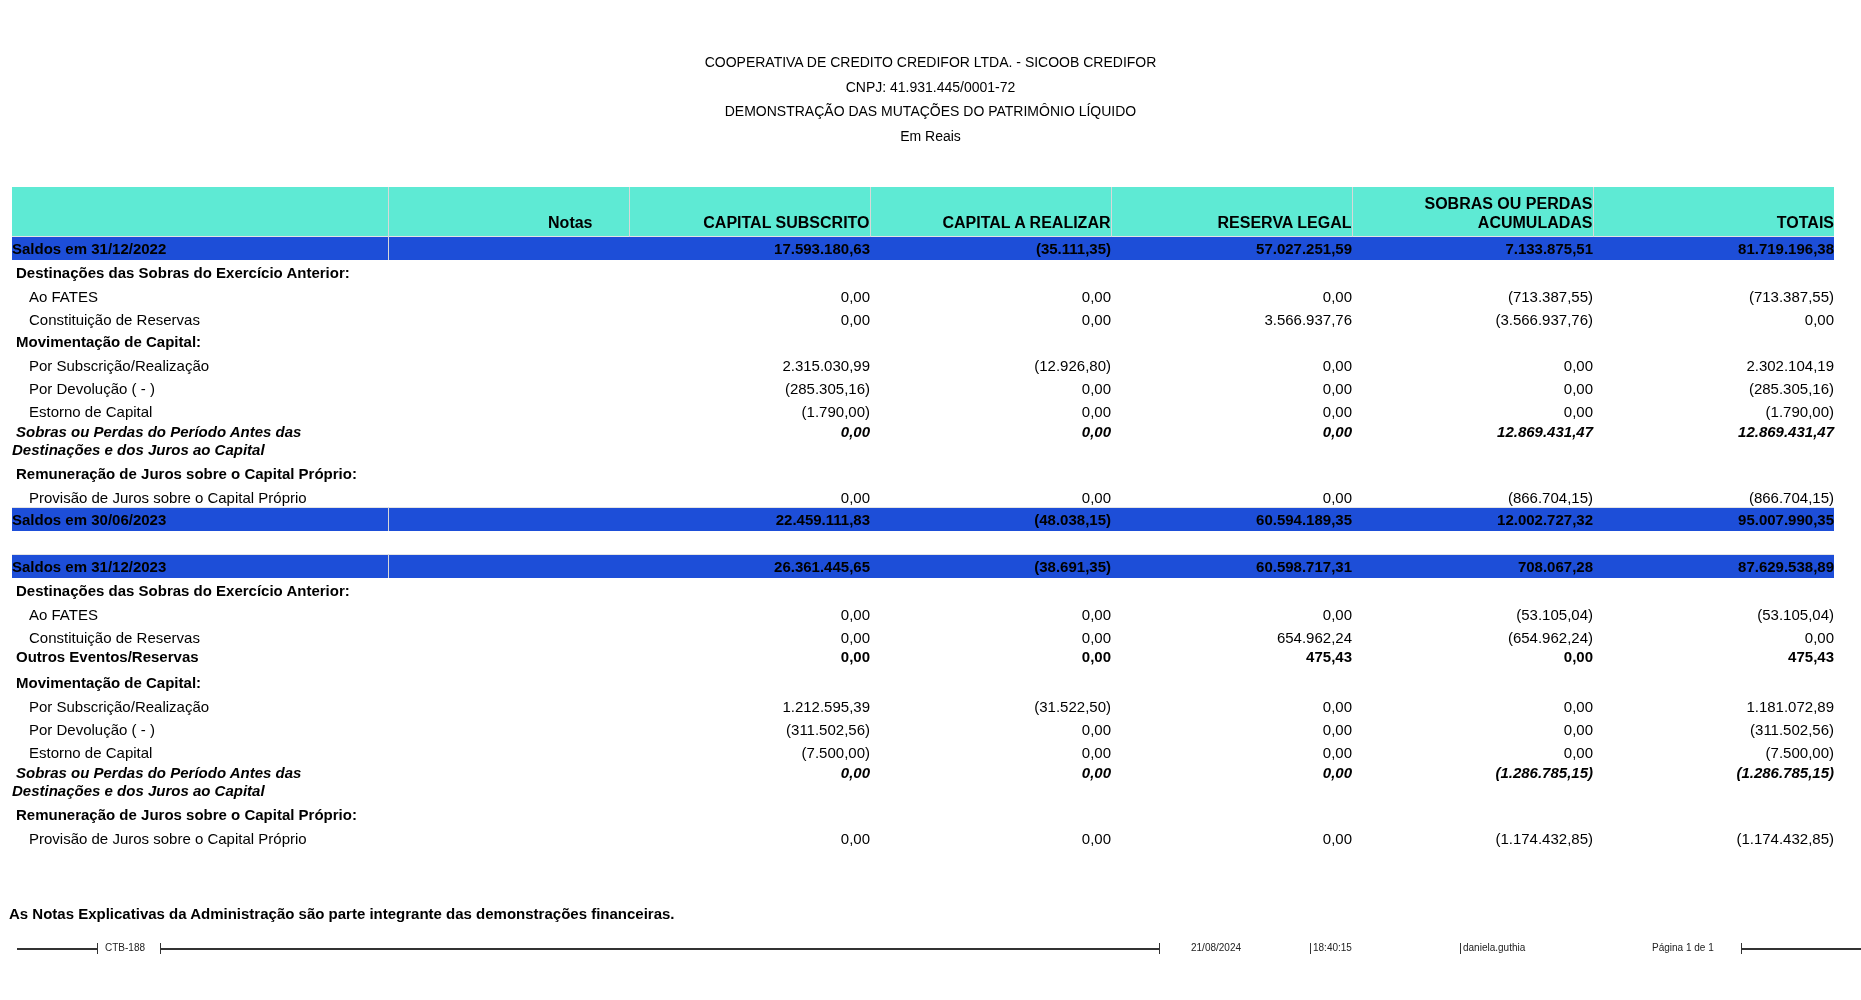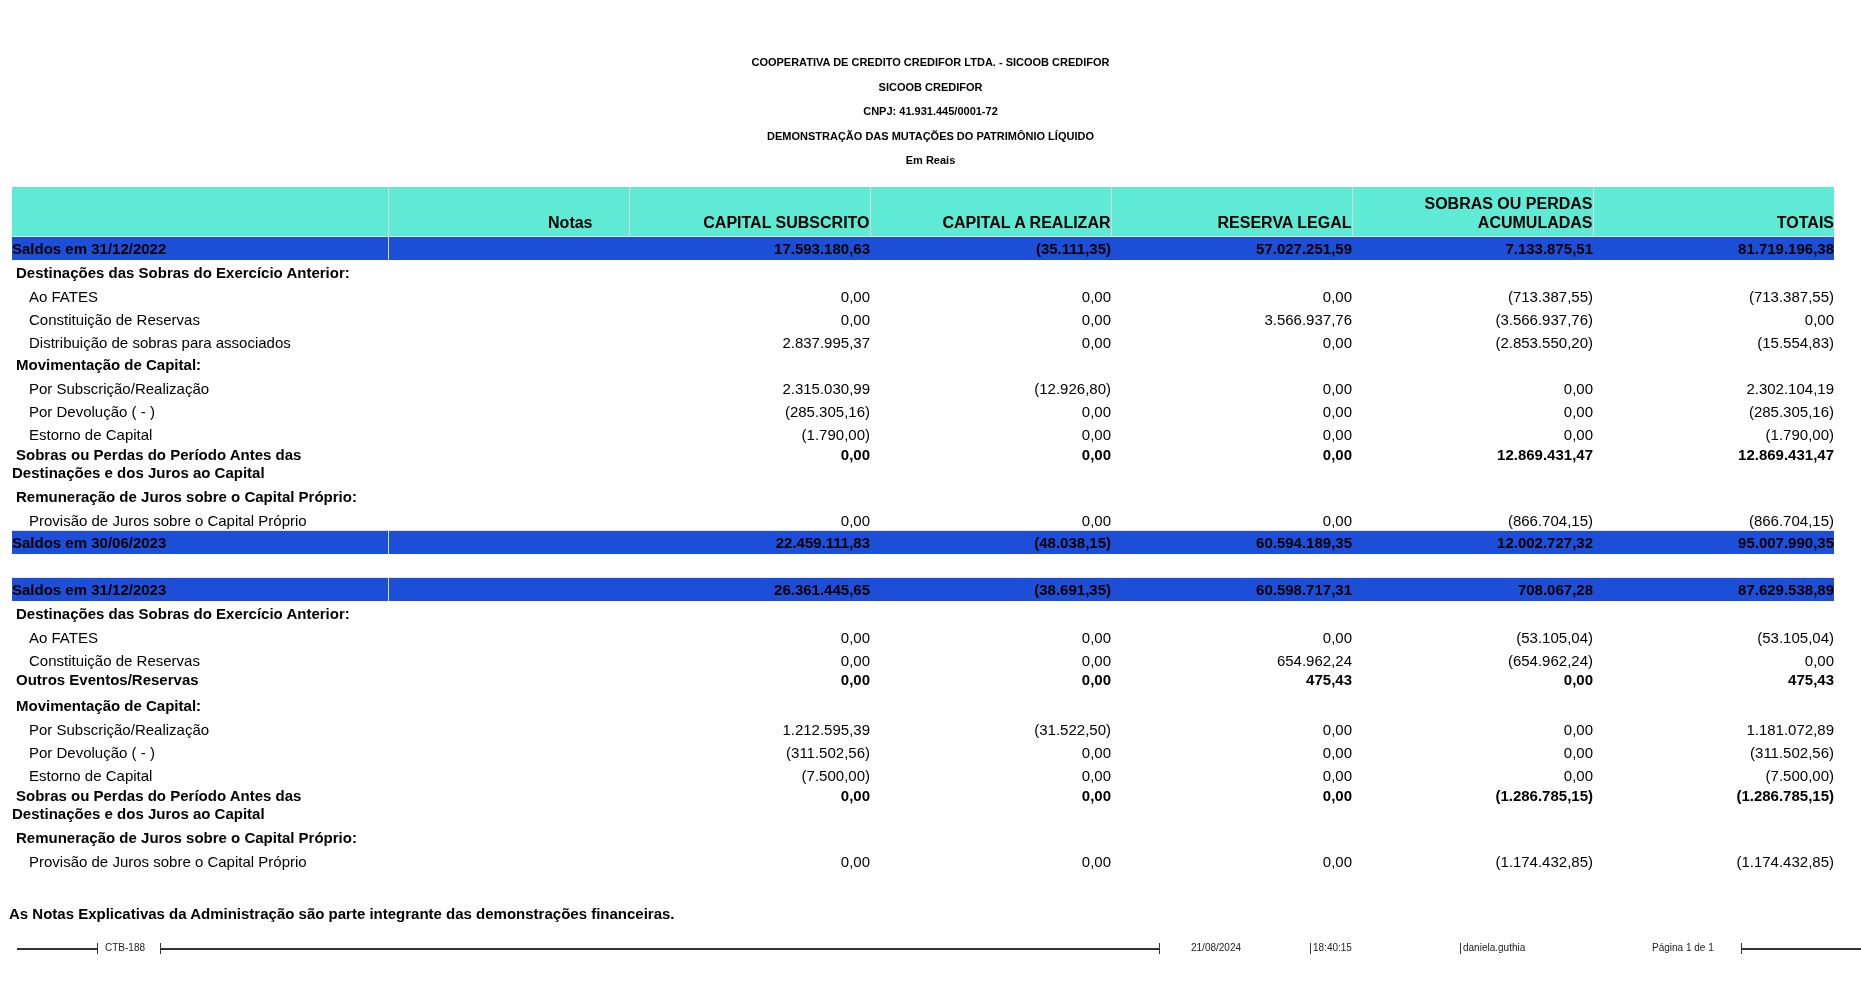--- a/index.html
+++ b/index.html
@@ -1,21 +1,21 @@
 <!DOCTYPE html>
 <html><head>
 <meta charset="utf-8">
 <style>
   html, body { margin: 0; padding: 0; background: #ffffff; }
   body {
     width: 1861px; height: 1000px; position: relative; overflow: hidden;
     font-family: "Liberation Sans", sans-serif; color: #000;
   }
   .titles { position: absolute; left: 0; top: 50px; width: 1861px; text-align: center; }
-  .titles div { font-weight: bold; font-size: 11px; line-height: 24.5px; }
+  .titles div { font-weight: normal; font-size: 14px; line-height: 24.5px; }
 
   table.dmpl {
     position: absolute; left: 12px; top: 187px; width: 1821px;
     border-collapse: collapse; table-layout: fixed;
     font-size: 15px;
   }
   table.dmpl col.c-label { width: 376px; }
   table.dmpl col.c-notas { width: 241px; }
   table.dmpl col.c-num { width: 241px; }
   table.dmpl td, table.dmpl th {
@@ -32,38 +32,37 @@
   .num { text-align: right; }
   tr.saldo td { background: #1d4ed8; font-weight: bold; border-top: 1px solid #e4e4e4; padding-top: 3px; height: 20px; }
   tr.saldo td.lbl { border-right: 1px solid #d8d8d8; }
   tr.section td { font-weight: bold; }
   tr.section td.lbl { padding-left: 4px; }
   tr.item td.lbl { padding-left: 17px; }
   tr.item td { padding-top: 5px; height: 18px; }
   tr.section td { padding-top: 4px; height: 19px; }
   tr.bold-item td { font-weight: bold; padding-top: 1px; height: 22px; }
   tr.bold-item td.lbl { padding-left: 4px; }
-  tr.twoline td { font-weight: bold; height: 38px; padding-top: 2px; }
+  tr.twoline td { font-weight: bold; height: 38px; padding-top: 2px; font-style: italic; }
   tr.twoline td.lbl { white-space: normal; line-height: 18px; }
   tr.twoline td.lbl .l1 { display: block; padding-left: 4px; }
   tr.twoline td.lbl .l2 { display: block; padding-left: 0; }
   tr.spacer td { height: 23px; }
 
   .footnote { position: absolute; left: 9px; top: 905px; font-weight: bold; font-size: 15px; }
   .footer { position: absolute; left: 0; top: 941px; width: 1861px; height: 16px; font-size: 10px; margin-left: 17px; }
   .footer .line { position: absolute; top: 7px; height: 2px; background: #333; }
   .footer .tick { position: absolute; top: 2px; width: 1px; height: 11px; background: #333; }
   .footer .txt { position: absolute; top: 0px; line-height: 14px; color: #222; }
 </style>
 </head>
 <body>
 
 <div class="titles">
   <div>COOPERATIVA DE CREDITO CREDIFOR LTDA. - SICOOB CREDIFOR</div>
-  <div>SICOOB CREDIFOR</div>
   <div>CNPJ: 41.931.445/0001-72</div>
   <div>DEMONSTRAÇÃO DAS MUTAÇÕES DO PATRIMÔNIO LÍQUIDO</div>
   <div>Em Reais</div>
 </div>
 
 <table class="dmpl">
   <colgroup>
     <col class="c-label">
       <col class="c-notas">
       <col class="c-num">
@@ -106,29 +105,20 @@
         <td class="num">(713.387,55)</td>
       </tr>
       <tr class="item">
         <td class="lbl">Constituição de Reservas</td>
         <td></td>
         <td class="num">0,00</td>
         <td class="num">0,00</td>
         <td class="num">3.566.937,76</td>
         <td class="num">(3.566.937,76)</td>
         <td class="num">0,00</td>
-      </tr>
-      <tr class="item">
-        <td class="lbl">Distribuição de sobras para associados</td>
-        <td></td>
-        <td class="num">2.837.995,37</td>
-        <td class="num">0,00</td>
-        <td class="num">0,00</td>
-        <td class="num">(2.853.550,20)</td>
-        <td class="num">(15.554,83)</td>
       </tr>
       <tr class="section">
         <td class="lbl" colspan="7">Movimentação de Capital:</td>
       </tr>
       <tr class="item">
         <td class="lbl">Por Subscrição/Realização</td>
         <td></td>
         <td class="num">2.315.030,99</td>
         <td class="num">(12.926,80)</td>
         <td class="num">0,00</td>

